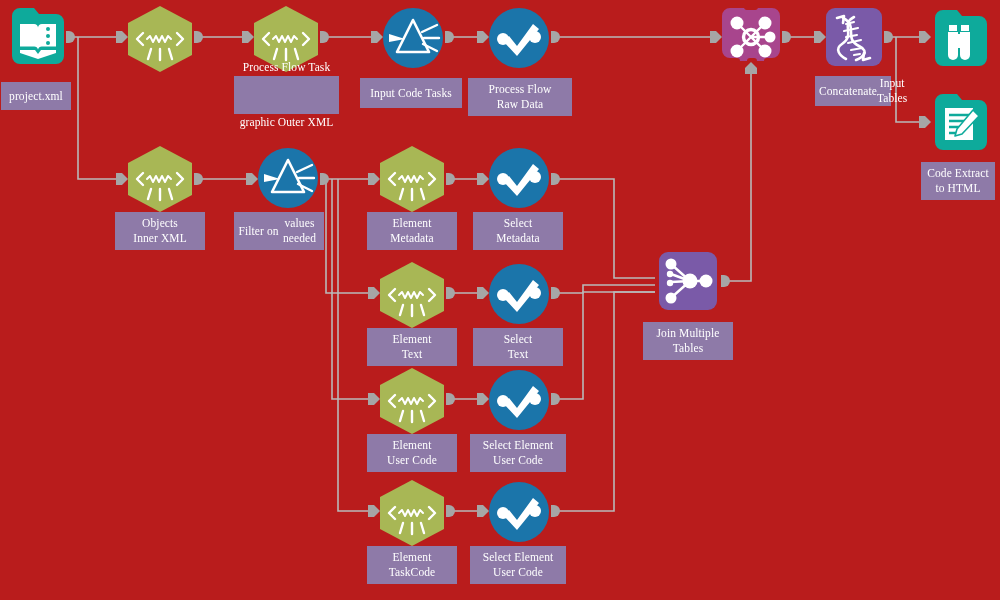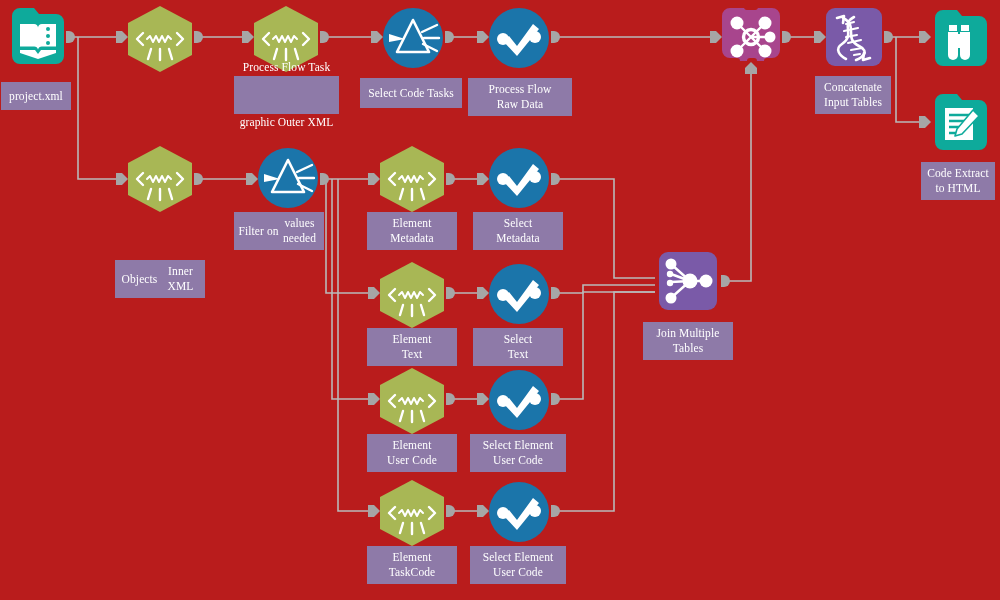--- a/index.html
+++ b/index.html
@@ -369,39 +369,39 @@
     <span>project.xml</span>
   </div>
 
 
   <div class="label" style="left:234px;top:76px;width:105px;height:38px;flex-direction:column;gap:40px;">
     <span>Process Flow Task</span>
     <span>graphic Outer XML</span>
   </div>
 
   <div class="label" style="left:360px;top:78px;width:102px;height:30px;">
-    <span>Select Code Tasks</span>
+    <span>Input Code Tasks</span>
   </div>
 
   <div class="label" style="left:468px;top:78px;width:104px;height:38px;flex-direction:column;">
     <span>Process Flow</span>
     <span>Raw Data</span>
   </div>
 
-  <div class="label" style="left:815px;top:76px;width:76px;height:38px;flex-direction:column;">
+  <div class="label" style="left:815px;top:76px;width:76px;height:30px;justify-content:space-between;">
     <span>Concatenate</span>
     <span>Input Tables</span>
   </div>
 
   <div class="label" style="left:921px;top:162px;width:74px;height:38px;flex-direction:column;">
     <span>Code Extract</span>
     <span>to HTML</span>
   </div>
 
-  <div class="label" style="left:115px;top:212px;width:90px;height:38px;flex-direction:row;margin-top:48px;">
+  <div class="label" style="left:115px;top:212px;width:90px;height:38px;flex-direction:column;">
     <span>Objects</span>
     <span>Inner XML</span>
   </div>
 
   <div class="label" style="left:234px;top:212px;width:90px;height:38px;flex-direction:row;">
     <span>Filter on</span>
     <span>values needed</span>
   </div>
 
   <div class="label" style="left:367px;top:212px;width:90px;height:38px;flex-direction:column;">

